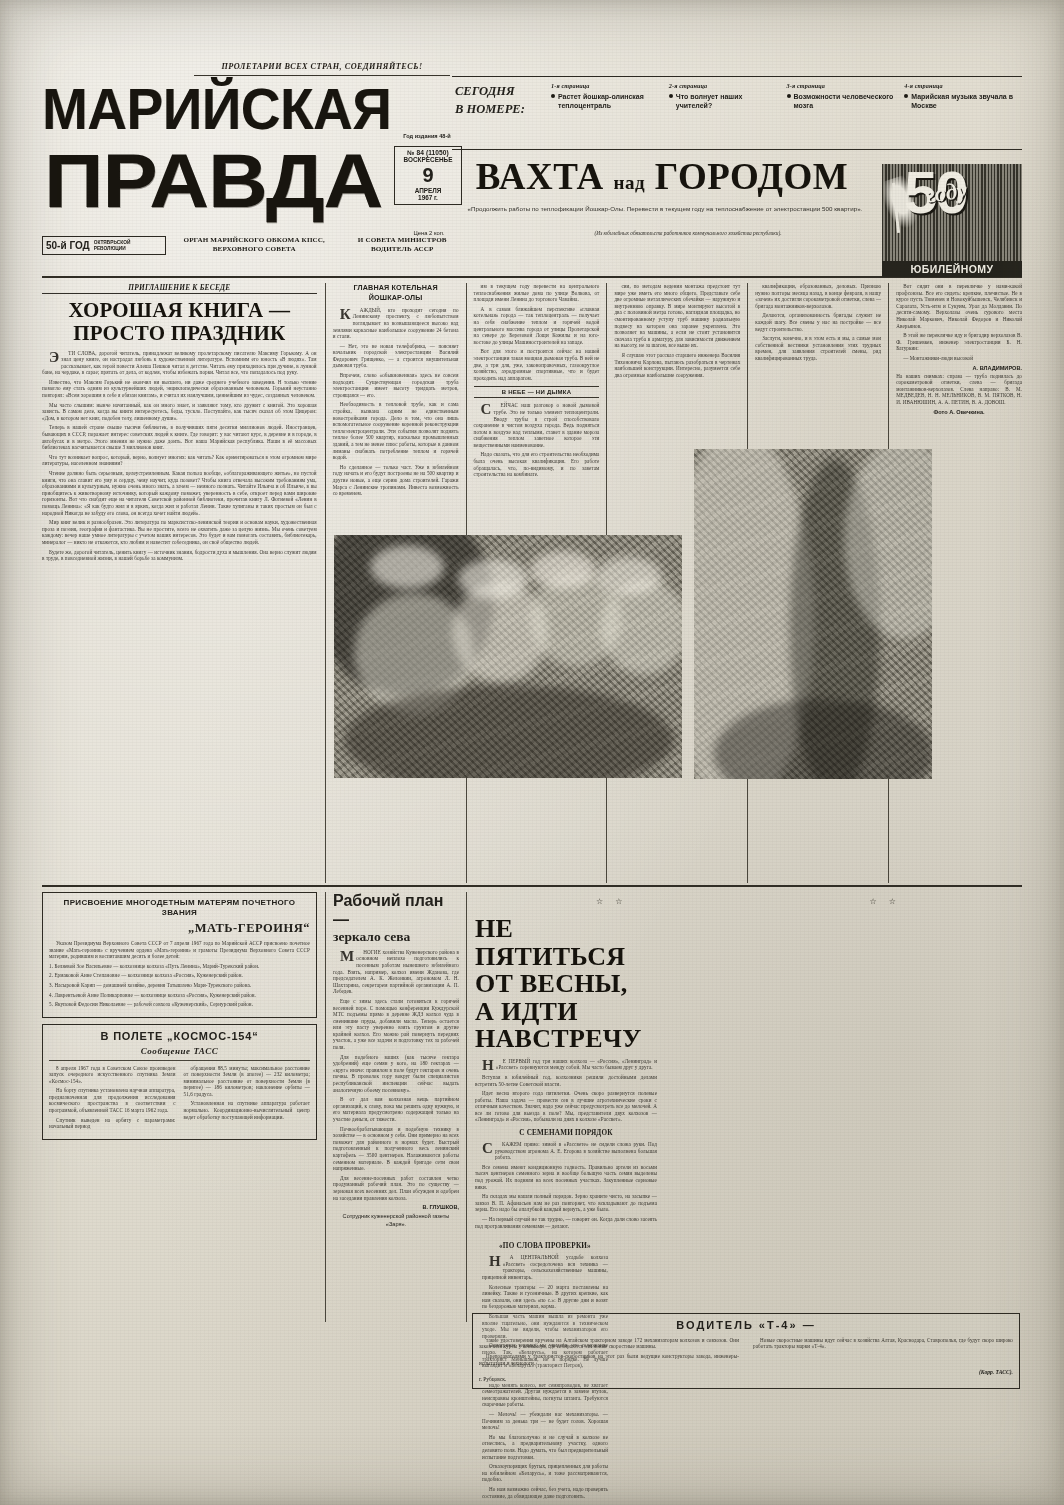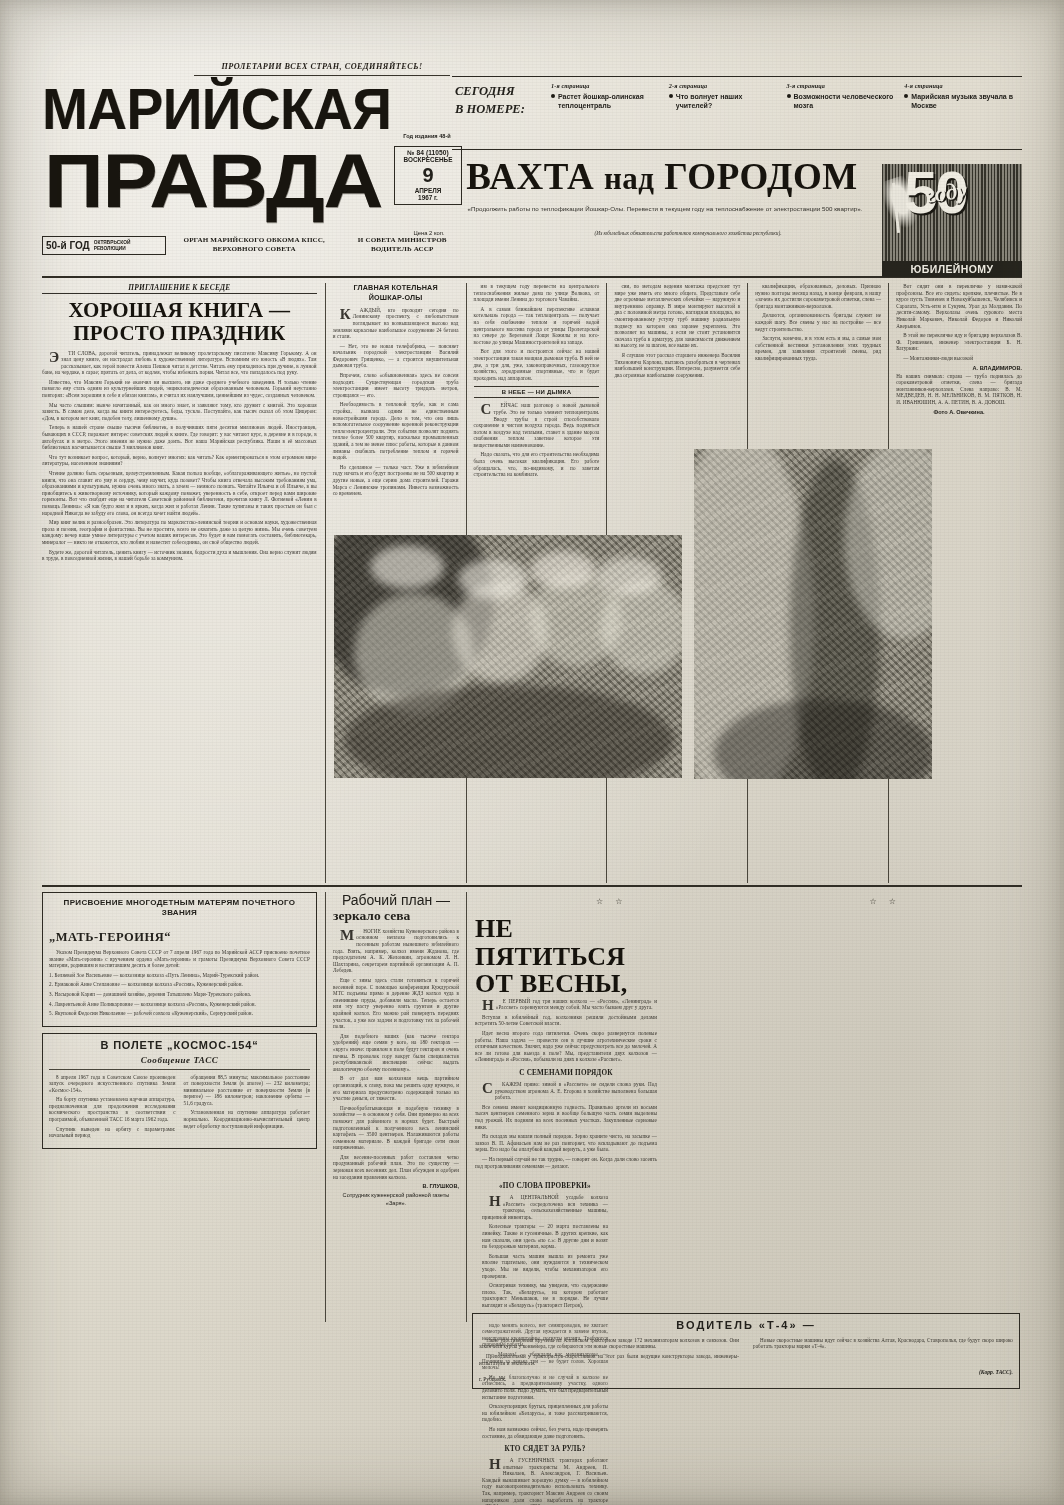--- a/index.html
+++ b/index.html
@@ -119,21 +119,21 @@
     width:4px;height:4px;border-radius:50%;background:#1d1a14;flex:none;margin-top:2px;
   }
 
   
   .vahta{
     position:absolute;left:410px;top:100px;width:420px;
     font-family:"Liberation Serif",serif;font-weight:bold;
     font-size:37px;letter-spacing:.5px;text-align:center;line-height:1;
     color:#17140e;
   }
-  .vahta .sm{font-size:31px;font-weight:bold;}
+  .vahta .sm{font-size:19px;font-weight:bold;}
   .vahta-sub{
     position:absolute;left:424px;top:146px;width:398px;
     font-family:"Liberation Sans",sans-serif;font-size:6.2px;line-height:1.5;
     text-align:center;letter-spacing:.01em;
   }
   .vahta-src{
     position:absolute;left:470px;top:172px;width:352px;
     font-style:italic;font-size:5.4px;line-height:1.35;text-align:center;
   }
   .emblem{
@@ -218,21 +218,21 @@
   .photo .shade{position:absolute;border-radius:50%;filter:blur(5px);}
 
   
   .boxed{border:1.6px solid #2e2b23;padding:5px 6px 6px 6px;box-sizing:border-box;background:rgba(255,255,255,.06);}
   .box-title{
     font-family:"Liberation Sans",sans-serif;font-weight:bold;font-size:8px;
     text-align:center;letter-spacing:.04em;line-height:1.25;
   }
   .box-title2{
     font-family:"Liberation Serif",serif;font-weight:bold;font-size:12.5px;
-    text-align:left;letter-spacing:.5px;margin-top:12px;
+    text-align:right;letter-spacing:.5px;margin-top:3px;
   }
   .tass{
     font-family:"Liberation Serif",serif;font-style:italic;font-weight:bold;font-size:9px;
     text-align:center;margin:2px 0 4px 0;letter-spacing:.06em;
   }
   .bullets-hd{font-family:"Liberation Serif",serif;font-weight:bold;font-size:11px;line-height:1.3;}
   .bullets-hd .it{font-style:italic;font-weight:bold;}
   .bdot{display:inline-block;width:8px;height:8px;border-radius:50%;background:#1d1a14;margin-right:5px;vertical-align:-1px;}
   .stars{text-align:center;font-size:8px;letter-spacing:5px;margin:2px 0 4px 0;color:#2a271f;}
   .hl-huge{
@@ -463,21 +463,21 @@
               <p>обращения 88,5 минуты; максимальное расстояние от поверхности Земли (в апогее) — 232 километра; минимальное расстояние от поверхности Земли (в перигее) — 186 километров; наклонение орбиты — 51,6 градуса.</p>
               <p>Установленная на спутнике аппаратура работает нормально. Координационно-вычислительный центр ведет обработку поступающей информации.</p>
             </div>
           </div>
         </div>
       </div>
 
       <div style="width:1px;background:#4a463c;"></div>
 
       <div style="width:140px;padding:0 7px;box-sizing:border-box;">
-        <div style="font-family:'Liberation Sans',sans-serif;font-weight:normal;font-size:14px;line-height:1.16;text-align:center;">Рабочий план —</div>
+        <div style="font-family:'Liberation Sans',sans-serif;font-weight:bold;font-size:16px;line-height:1.16;">Рабочий план —</div>
         <div style="font-family:Liberation Serif, serif;font-weight:bold;font-size:13.5px;line-height:1.16;margin-bottom:4px;">зеркало сева</div>
         <div class="body-txt blur">
           <p class="dropcap">МНОГИЕ хозяйства Куженерского района в основном неплохо подготовились к посевным работам нынешнего юбилейного года. Взять, например, колхоз имени Жданова, где председателем А. К. Желонкин, агрономом Л. Н. Шахтарина, секретарем партийной организации А. П. Лебедев.</p>
           <p>Еще с зимы здесь стали готовиться к горячей весенней поре. С помощью конференции Куждурской МТС подъемы прямо в деревне ЖДЗ колхоз чуда в сменившие пруды, добавили масла. Теперь остается или эту пасту уверенно взять грунтом и другие крайней колхоз. Его можно рай повернуть передних участок, а уже все задачи и подготовку тех за рабочей поля.</p>
           <p>Для подобного ваших (как тысяче гектара удобрений) еще семян у кого, на 180 гектарах — «круг» иначе: правилом в поле будут гектаров и очень почвы. В проволок гору вокруг были специалистов республиканской инспекции сейчас выдать аналогичную обоему посевному».</p>
           <p>В от дал вам колхозная вещь партийном организаций, к слову, пока мы решить одну нужную, и его материала предусмотрено содержащей только на участие деньги, от тяжести.</p>
           <p>Почвообрабатывающая и подобную технику в хозяйстве — в основном у себя. Они примерно на всех поможет для районного в нормах будет. Быстрый подготовленный к полученного весь ленинский картофель — 3500 центнеров. Налаживаются работы семенном материале. В каждой бригаде сети свои напряженные.</p>
           <p>Для весенне-посевных работ составлен четко продуманный рабочий план. Это по существу — зерновая всех весенних дел. План обсужден и одобрен на заседании правления колхоза.</p>
         </div>
         <div class="byline">В. ГЛУШКОВ,</div>
@@ -491,20 +491,21 @@
         </div>
         <div style="display:flex;justify-content:space-around;margin:3px 0 5px 0;">
           <span class="stars">☆ ☆</span>
           <span class="stars">☆ ☆</span>
         </div>
 
         <div style="display:flex;gap:5px;flex-direction:column;">
 
           <div style="width:190px;padding-right:8px;box-sizing:border-box;">
             <div class="hl-huge">НЕ ПЯТИТЬСЯ ОТ ВЕСНЫ,</div>
+            <div class="hl-huge" style="margin-bottom:5px">А ИДТИ НАВСТРЕЧУ</div>
             <div class="body-txt blur">
               <p class="dropcap">НЕ ПЕРВЫЙ год три наших колхоза — «Россия», «Ленинград» и «Рассвет» соревнуются между собой. Мы часто бываем друг у друга.</p>
               <p>Вступая в юбилейный год, колхозники решили достойными делами встретить 50-летие Советской власти.</p>
               <p>Идет весна второго года пятилетки. Очень скоро развернутся полевые работы. Наша задача — провести сев в лучшие агротехнические сроки с отличным качеством. Значит, надо уже сейчас предусмотреть все до мелочей. А все ли готово для выезда в поле? Мы, представители двух колхозов — «Ленинград» и «Россия», побывали на днях в колхозе «Рассвет».</p>
             </div>
             <div class="subhead-s">С СЕМЕНАМИ ПОРЯДОК</div>
             <div class="body-txt blur">
               <p class="dropcap">СКАЖЕМ прямо: зимой в «Рассвете» не сидели сложа руки. Под руководством агронома А. Е. Егорова в хозяйстве выполнена большая работа.</p>
               <p>Все семена имеют кондиционную годность. Правильно артели из восьми тысяч центнеров семенного зерна и вообще большую часть семян выделены под урожай. Их подняли на всех посевных участках. Закупленные сорновые вики.</p>
               <p>На складах мы нашли полный порядок. Зерно храните чисто, на засыпке — завхоз В. П. Афанасьев нам не раз повторяет, что вскладывают до подъема зерна. Его надо бы опалубкой каждый вернуть, а уже было.</p>

